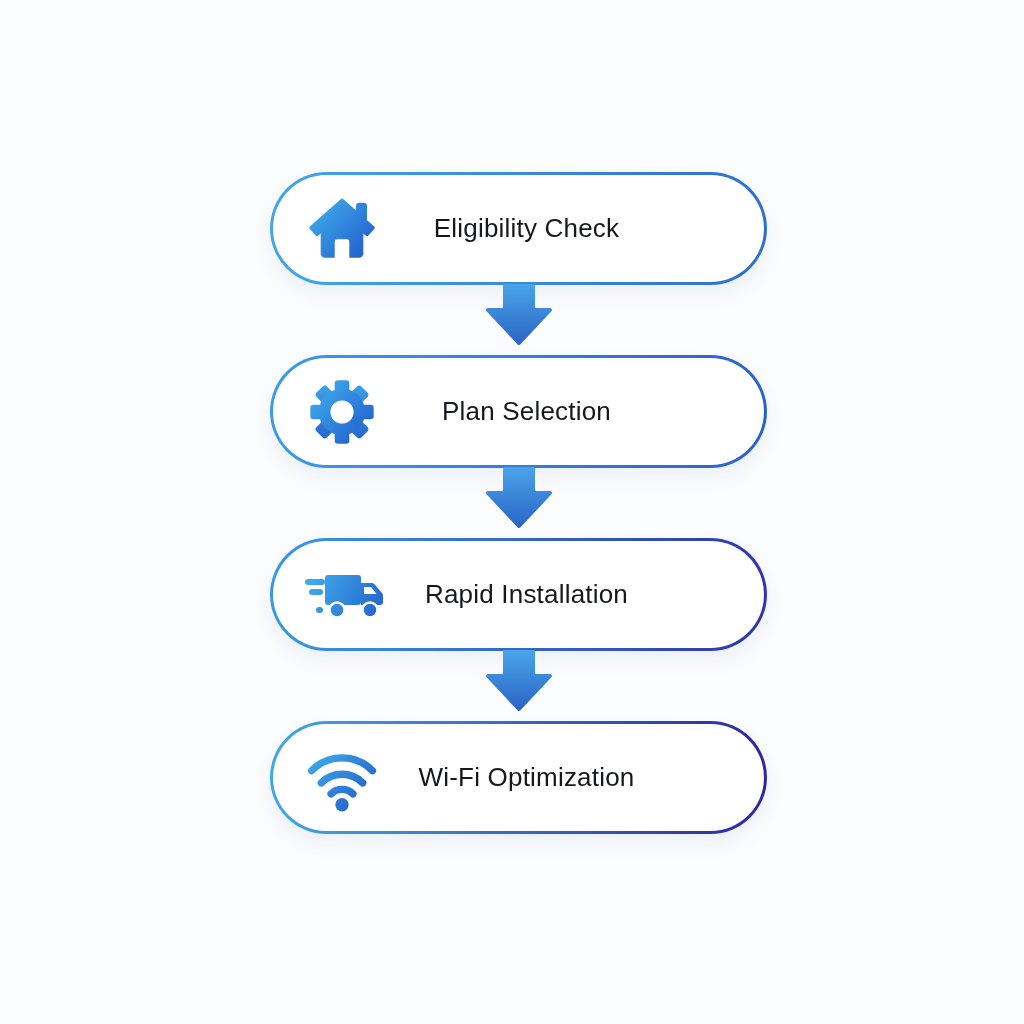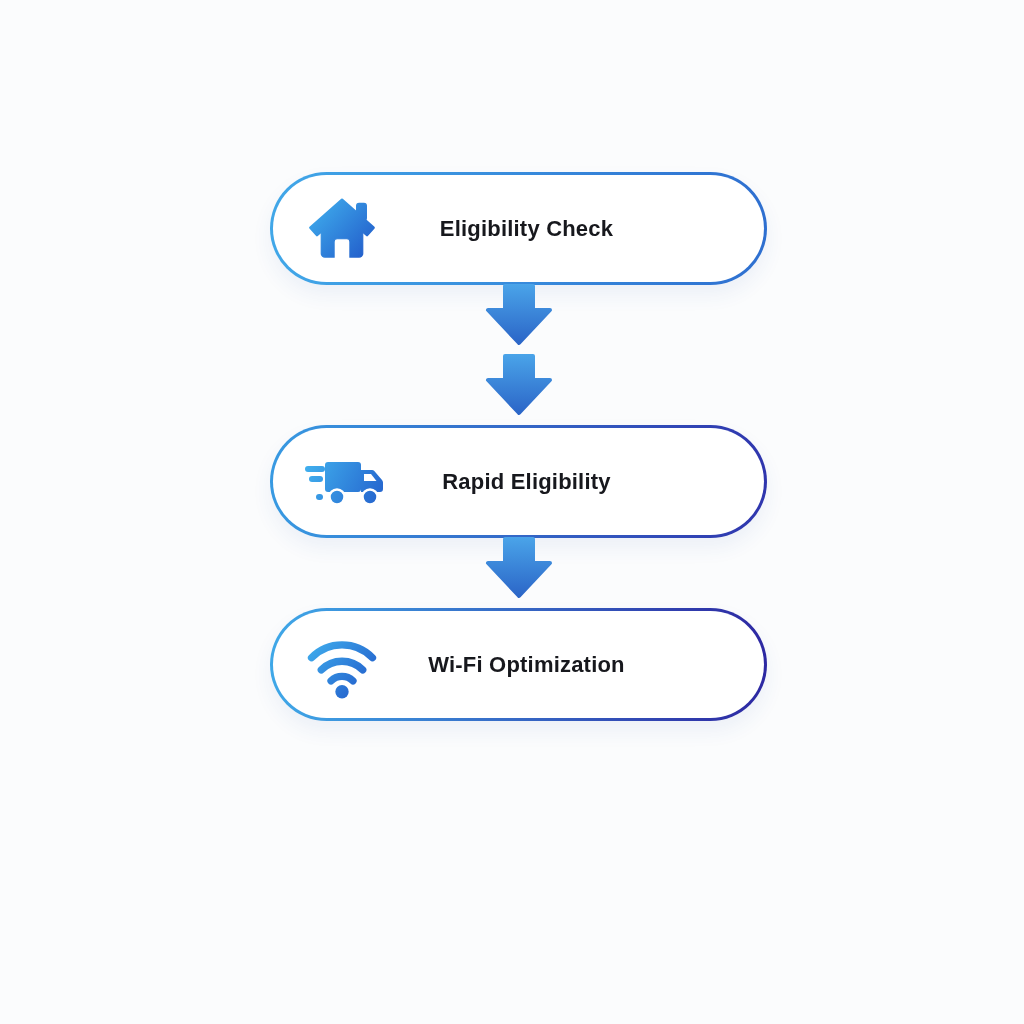--- a/index.html
+++ b/index.html
@@ -46,22 +46,22 @@
     top: 50%;
     transform: translateY(-50%);
     width: 96px;
     height: 78px;
     display: flex;
     align-items: center;
     justify-content: flex-start;
   }
   .pill-icon svg { display: block; }
   .pill-label {
-    font-size: 22px;
-    font-weight: 700;
+    font-size: 26px;
+    font-weight: 400;
     color: #17181d;
     letter-spacing: 0.2px;
     transform: translateX(8px);
     white-space: nowrap;
   }
   .arrow-gap {
     height: 70px;
     display: flex;
     justify-content: center;
     align-items: flex-start;
@@ -106,20 +106,41 @@
         <span class="pill-label">Eligibility Check</span>
       </div>
     </div>
 
     <div class="arrow-gap">
       <svg width="76" height="62" viewBox="0 0 76 62">
         <path d="M24 2 h28 v24 h17 L38 59 L7 26 h17 Z" fill="url(#gArrow)" stroke="url(#gArrow)" stroke-width="4" stroke-linejoin="round"></path>
       </svg>
     </div>
 
+    <div class="pill-outer" style="background: linear-gradient(90deg, rgb(59, 156, 228), rgb(42, 98, 204));">
+      <div class="pill-inner">
+        <span class="pill-icon">
+          <svg width="78" height="78" viewBox="0 0 64 64">
+            <g fill="url(#gIcon64)">
+              <rect x="26" y="6" width="12" height="12" rx="2.5"></rect>
+              <rect x="26" y="46" width="12" height="12" rx="2.5"></rect>
+              <rect x="6" y="26" width="12" height="12" rx="2.5"></rect>
+              <rect x="46" y="26" width="12" height="12" rx="2.5"></rect>
+              <rect x="26" y="6" width="12" height="12" rx="2.5" transform="rotate(45 32 32)"></rect>
+              <rect x="26" y="46" width="12" height="12" rx="2.5" transform="rotate(45 32 32)"></rect>
+              <rect x="6" y="26" width="12" height="12" rx="2.5" transform="rotate(45 32 32)"></rect>
+              <rect x="46" y="26" width="12" height="12" rx="2.5" transform="rotate(45 32 32)"></rect>
+              <circle cx="32" cy="32" r="19"></circle>
+            </g>
+            <circle cx="32" cy="32" r="9.5" fill="#ffffff"></circle>
+          </svg>
+        </span>
+        <span class="pill-label">Plan Selection</span>
+      </div>
+    </div>
 
     <div class="arrow-gap">
       <svg width="76" height="62" viewBox="0 0 76 62">
         <path d="M24 2 h28 v24 h17 L38 59 L7 26 h17 Z" fill="url(#gArrow)" stroke="url(#gArrow)" stroke-width="4" stroke-linejoin="round"></path>
       </svg>
     </div>
 
     <div class="pill-outer" style="background: linear-gradient(90deg, rgb(56, 154, 226), rgb(47, 53, 173));">
       <div class="pill-inner">
         <span class="pill-icon">
@@ -131,21 +152,21 @@
               <rect x="22" y="12" width="36" height="30" rx="3"></rect>
               <path d="M58 20 h11 a3 3 0 0 1 2.3 1.1 L79 30 a4 4 0 0 1 1 2.6 V39 a3 3 0 0 1 -3 3 H58 Z"></path>
               <circle cx="34" cy="47" r="7.5"></circle>
               <circle cx="67" cy="47" r="7.5"></circle>
             </g>
             <path d="M61 24 h7 l5.5 7 H61 Z" fill="#ffffff"></path>
             <circle cx="34" cy="47" r="7.5" fill="none" stroke="#ffffff" stroke-width="2.5"></circle>
             <circle cx="67" cy="47" r="7.5" fill="none" stroke="#ffffff" stroke-width="2.5"></circle>
           </svg>
         </span>
-        <span class="pill-label">Rapid Eligibility</span>
+        <span class="pill-label">Rapid Installation</span>
       </div>
     </div>
 
     <div class="arrow-gap">
       <svg width="76" height="62" viewBox="0 0 76 62">
         <path d="M24 2 h28 v24 h17 L38 59 L7 26 h17 Z" fill="url(#gArrow)" stroke="url(#gArrow)" stroke-width="4" stroke-linejoin="round"></path>
       </svg>
     </div>
 
     <div class="pill-outer" style="background: linear-gradient(90deg, rgb(63, 168, 232), rgb(45, 40, 162)); text-align: right;">

